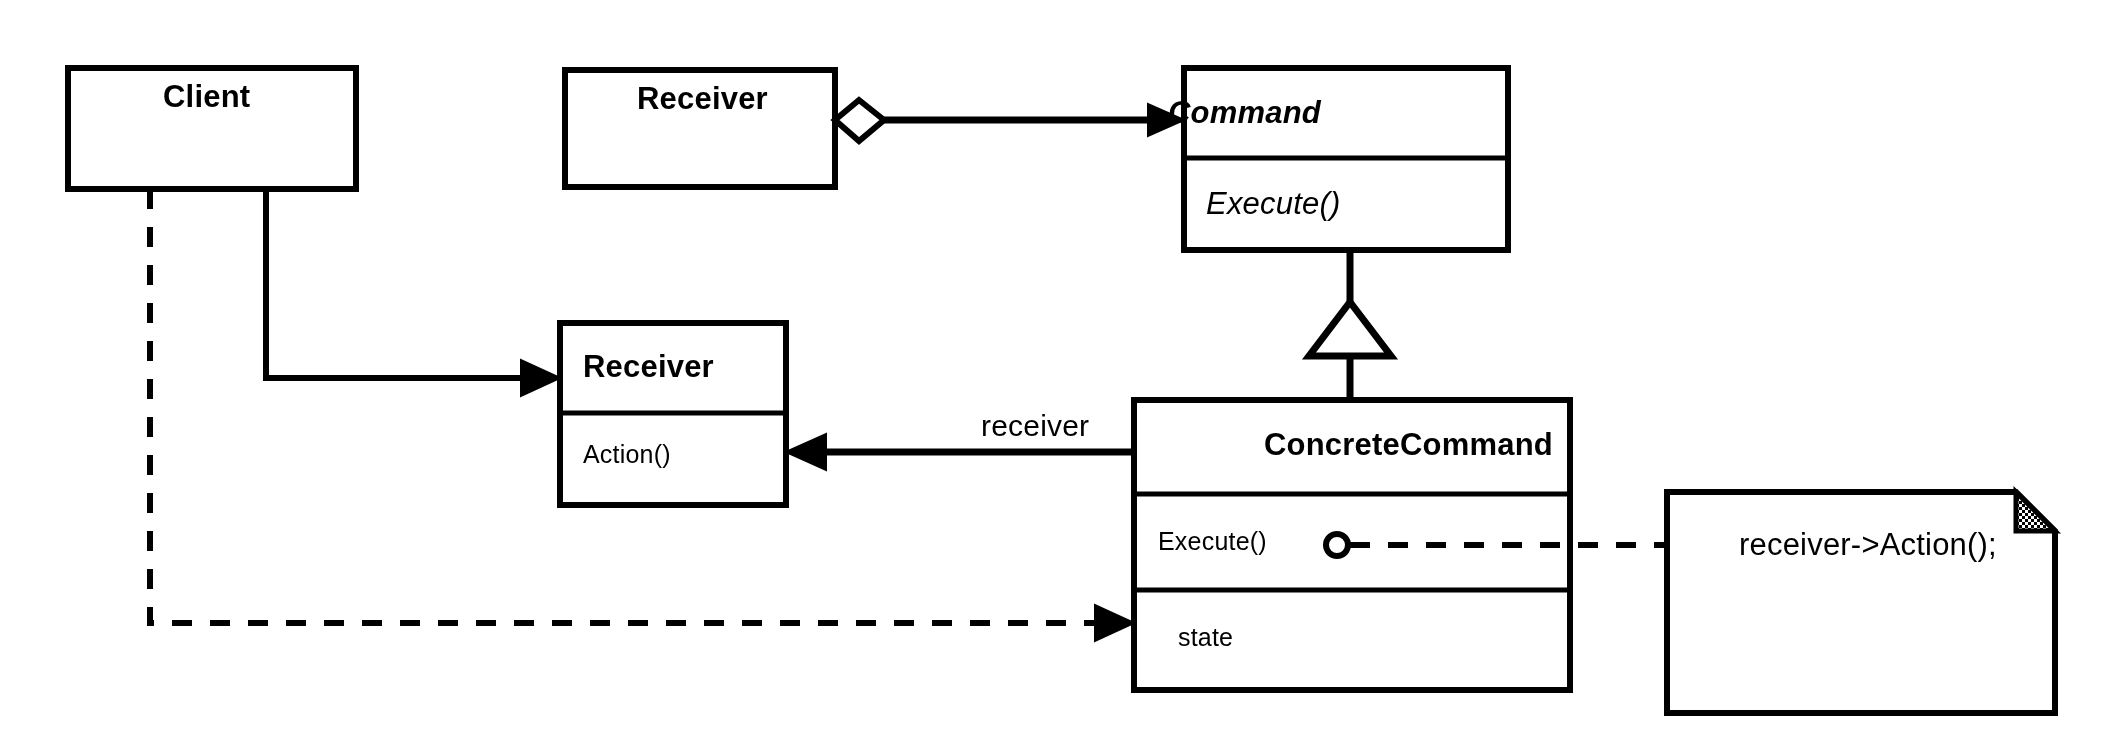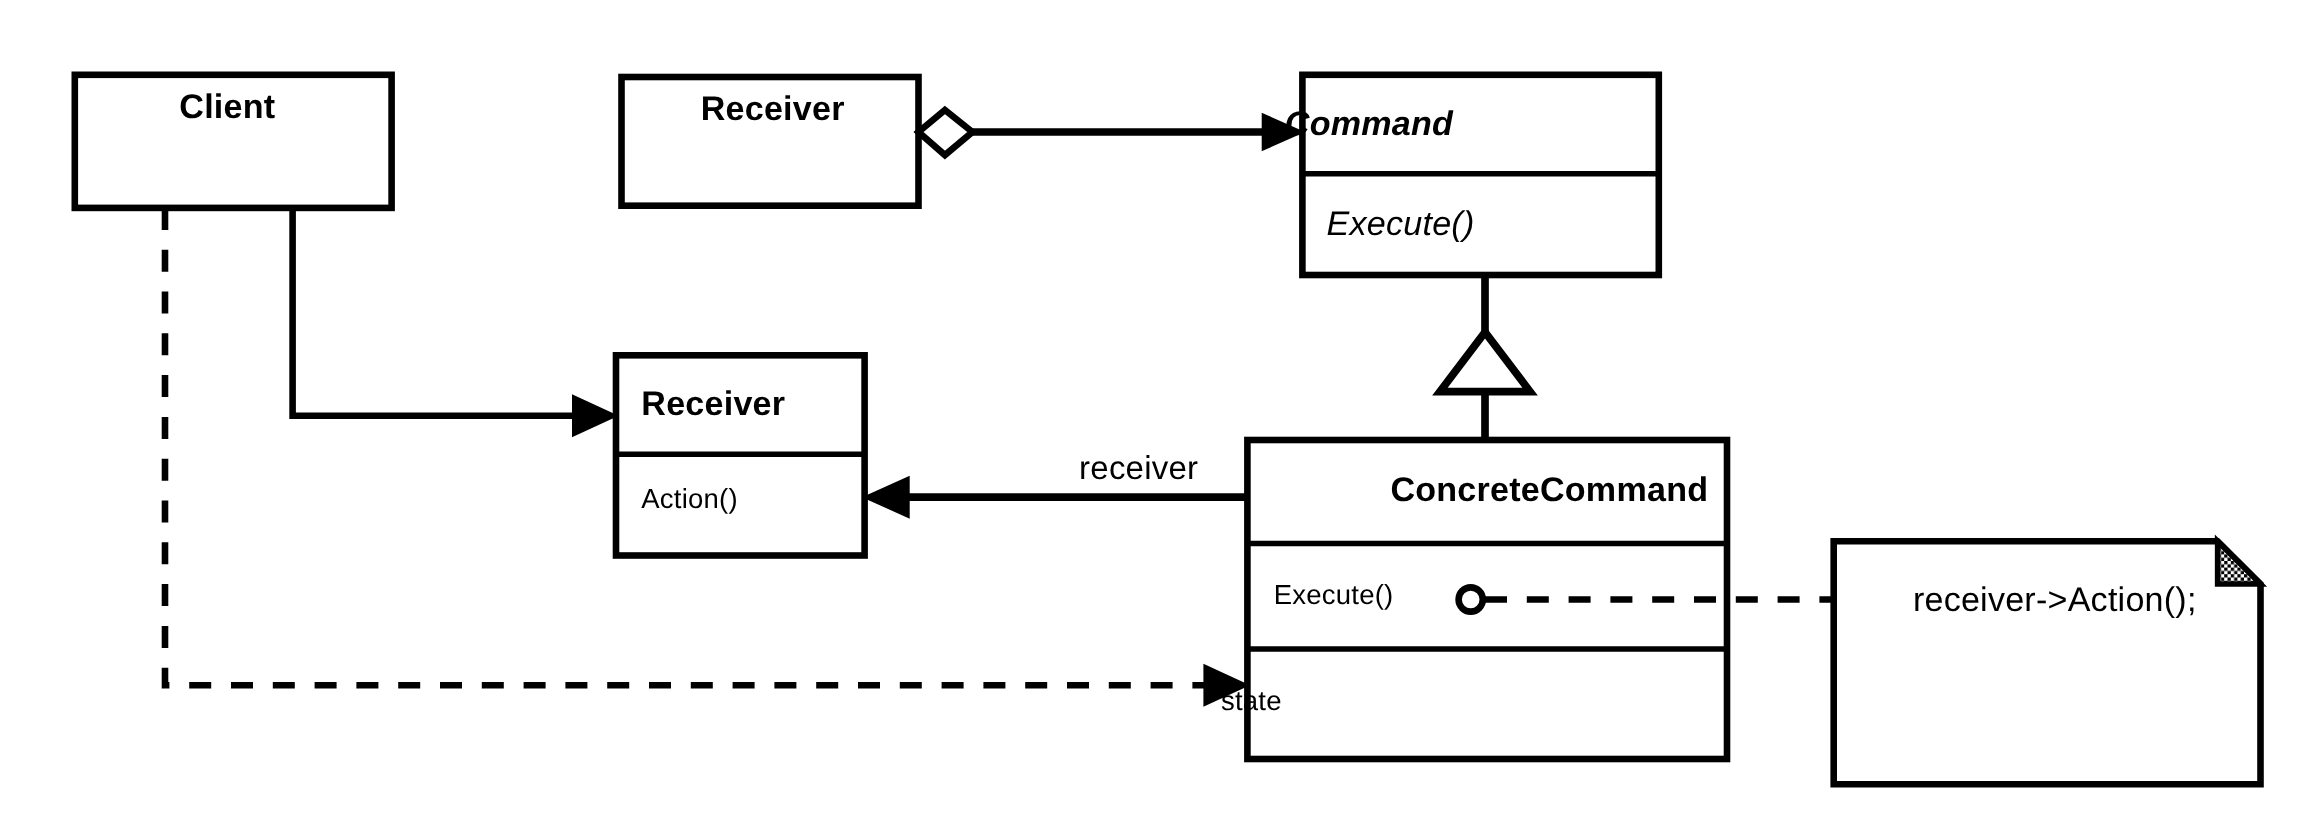--- a/index.html
+++ b/index.html
@@ -149,19 +149,19 @@
   <div class="uml-text member-abstract" style="left:1206px; top:188px;">Execute()</div>
 
   <div class="uml-text cls-name" style="left:583px; top:351px;">Receiver</div>
 
   <div class="uml-text member" style="left:583px; top:442px;">Action()</div>
 
   <div class="uml-text cls-name" style="left:1228px; top:429px;margin-left:36px;">ConcreteCommand</div>
 
   <div class="uml-text member" style="left:1158px; top:529px;">Execute()</div>
 
-  <div class="uml-text member" style="left:1110px; top:625px;">state</div>
+  <div class="uml-text member" style="left:1178px; top:625px;">state</div>
 
   <div class="uml-text edge-label" style="left:981px; top:411px;">receiver</div>
 
   <div class="uml-text note-text" style="left:1696px; top:529px;margin-left:43px;">receiver-&gt;Action();</div>
 
 </div>
 
 </body></html>

